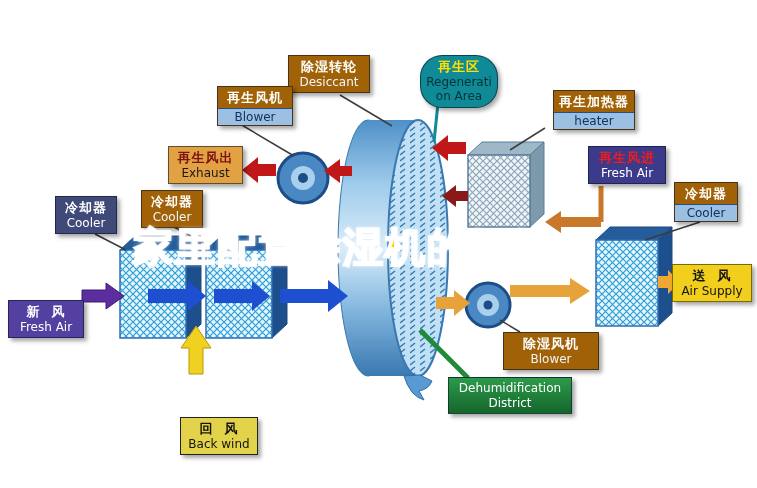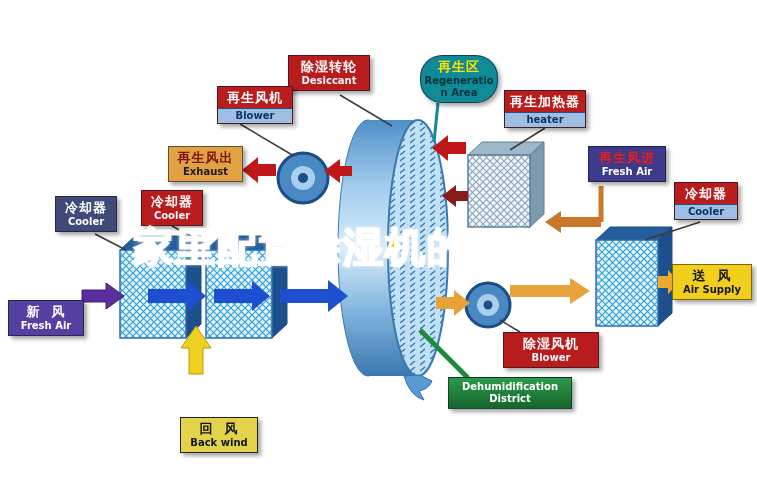--- a/index.html
+++ b/index.html
@@ -8,23 +8,23 @@
   #stage { position:relative; width:757px; height:488px; background:#ffffff; overflow:hidden; }
   #diagram-svg { position:absolute; left:0; top:0; }
 
   .lbl {
     position:absolute; text-align:center; line-height:1.22;
     border:1px solid rgba(10,20,40,.6);
     box-shadow:2.5px 3px 4px rgba(0,0,0,.35);
     padding:3px 3px; z-index:5;
   }
   .lbl .zh { font-size:13px; font-weight:bold; letter-spacing:1px; white-space:pre; }
-  .lbl .en { font-size:10px; font-weight:bold; word-wrap:break-word; word-break:break-word; }
-
-  .c-blue { background:#b91c1c; }
+  .lbl .en { font-size:12px; font-weight:normal; word-wrap:break-word; word-break:break-word; }
+
+  .c-blue { background:#a16207; }
   .c-blue .zh { color:#ffffff; }
   .c-blue .en { color:#eef5fd; }
 
   .two .en { background:#9dbfe2; color:#0e3364; margin:2px -3px -3px; padding:1px 1px; border-top:1px solid #1f4f8f; }
 
   .c-teal { background:#0f8a96;border-radius:22px; }
   .c-teal .zh { color:#ffe000; }
   .c-teal .en { color:#04333a; word-break:break-all; }
 
   .c-amber { background:#e2a243; }
@@ -170,21 +170,21 @@
   <div class="lbl c-teal" style="left:420px; top:55px; width:78px;">
     <div class="zh">再生区</div>
     <div class="en">Regeneration Area</div>
   </div>
 
   <div class="lbl c-blue two" style="left:217px; top:86px; width:76px;">
     <div class="zh">再生风机</div>
     <div class="en">Blower</div>
   </div>
 
-  <div class="lbl c-blue two" style="left:504px; top:90px; width:82px;">
+  <div class="lbl c-blue two" style="left:553px; top:90px; width:82px;">
     <div class="zh">再生加热器</div>
     <div class="en">heater</div>
   </div>
 
   <div class="lbl c-amber" style="left:168px; top:146px; width:75px;">
     <div class="zh">再生风出</div>
     <div class="en">Exhaust</div>
   </div>
 
   <div class="lbl c-purpleDark" style="left:588px; top:146px; width:78px;">

